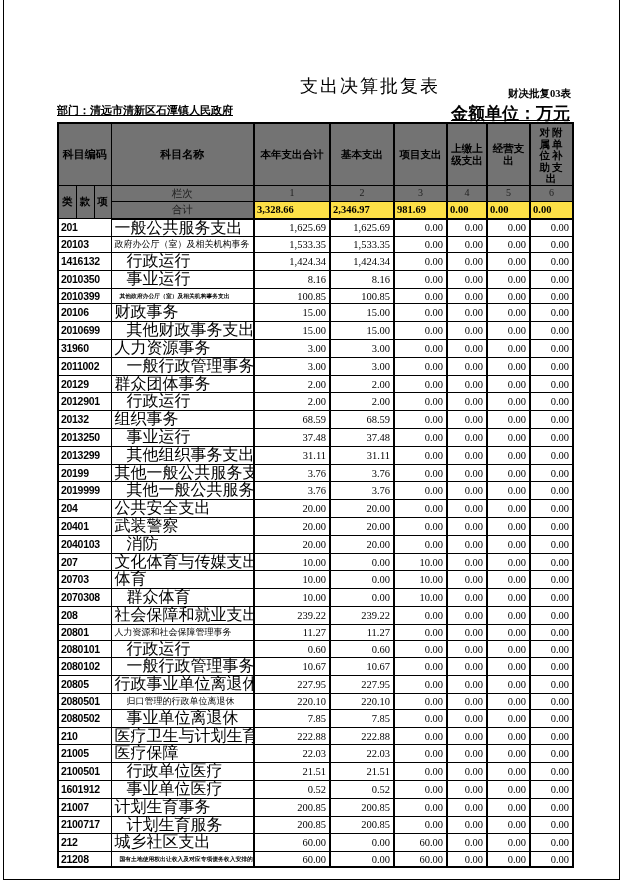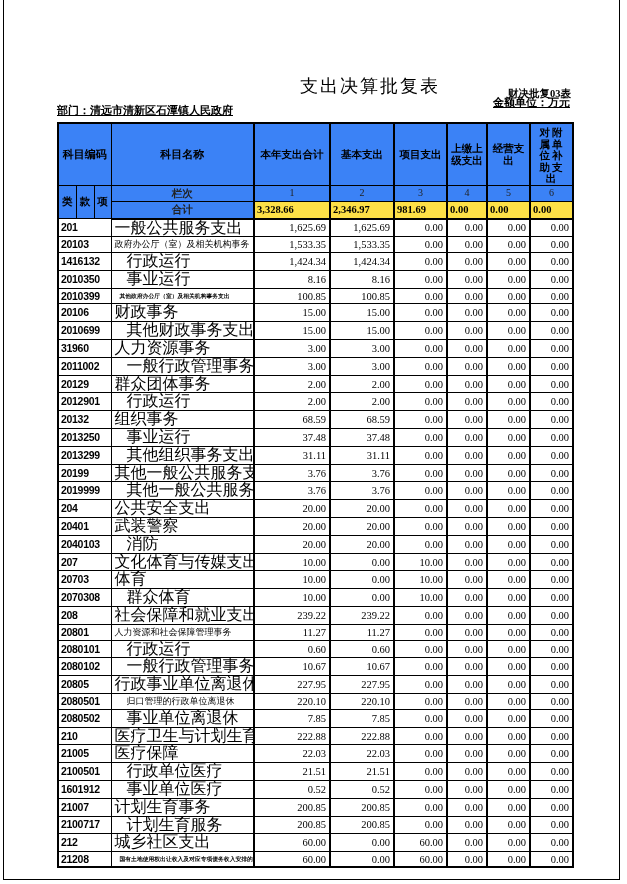--- a/index.html
+++ b/index.html
@@ -5,38 +5,38 @@
   html,body{margin:0;padding:0;background:#e8e8e8;}
   .page{position:relative;width:627px;height:884px;background:#ffffff;overflow:hidden;
         font-family:"Liberation Serif","DejaVu Serif",serif;color:#000;}
   .page-frame{position:absolute;left:3px;top:0;width:615px;height:879px;
         border-left:1px solid #000;border-right:1px solid #000;border-bottom:1px solid #000;}
   .title{position:absolute;left:0;top:74px;width:740px;text-align:center;
         font-size:18px;letter-spacing:2px;font-weight:400;}
   .doc-no{position:absolute;right:56px;top:87px;font-size:10.5px;font-weight:bold;}
   .dept{position:absolute;left:57px;top:103px;font-size:11px;font-weight:bold;
         text-decoration:underline;}
-  .unit{position:absolute;right:57px;top:95px;font-size:11px;font-weight:bold;
+  .unit{position:absolute;right:57px;top:102px;font-size:17px;font-weight:bold;
         text-decoration:underline;}
   table.budget{position:absolute;left:57px;top:122px;width:515px;
         border-collapse:collapse;table-layout:fixed;border:2px solid #000;}
   .budget th,.budget td{border:1px solid #000;padding:0 2px;line-height:1.05;
         overflow:hidden;white-space:nowrap;}
-  .budget th{background:#3b82f6;font-weight:bold;font-size:11px;text-align:center;}
+  .budget th{background:#737373;font-weight:bold;font-size:11px;text-align:center;}
   
   .vthick{border-left:2px solid #000 !important;border-right:2px solid #000 !important;}
   tr.hdr-main{height:58px;}
   tr.hdr-lanci{height:16px;}
   tr.hdr-total{height:17px;}
   tr.hdr-total th,tr.hdr-total td{border-bottom:2px solid #000;}
   th.colhead{font-size:10.5px;padding:0 1px;white-space:normal;line-height:12px;}
   th.wrap{white-space:normal;vertical-align:top;padding:3px 5px 0 6px;
         letter-spacing:2px;line-height:11.5px;font-size:10.5px;height:58px;}
   th.sub{font-size:10.5px;padding:0;}
-  th.lanci,th.total-label{font-weight:bold;font-size:10.5px;color:#222;}
+  th.lanci,th.total-label{font-weight:normal;font-size:10.5px;color:#222;}
   th.num-idx{font-weight:normal;font-size:10px;color:#222;}
   td.tot{background:#fde047;font-weight:bold;font-size:10.5px;text-align:left;padding-right:3px;}
   tbody tr{height:15.8px;}
   td.code{font-weight:bold;font-size:10.5px;text-align:left;padding-left:2px;
         font-family:"Liberation Sans","DejaVu Sans",sans-serif;letter-spacing:-0.3px;}
   td.name{font-size:16px;text-align:left;padding-left:3px;}
   td.name.ind{padding-left:15px;}
   td.name.sm{font-size:9px;margin-left:32px;}
   td.name.xs{font-size:5.8px;font-weight:bold;padding-left:8px;letter-spacing:0;}
   td.num{font-size:10.5px;text-align:right;padding-right:3px;}

